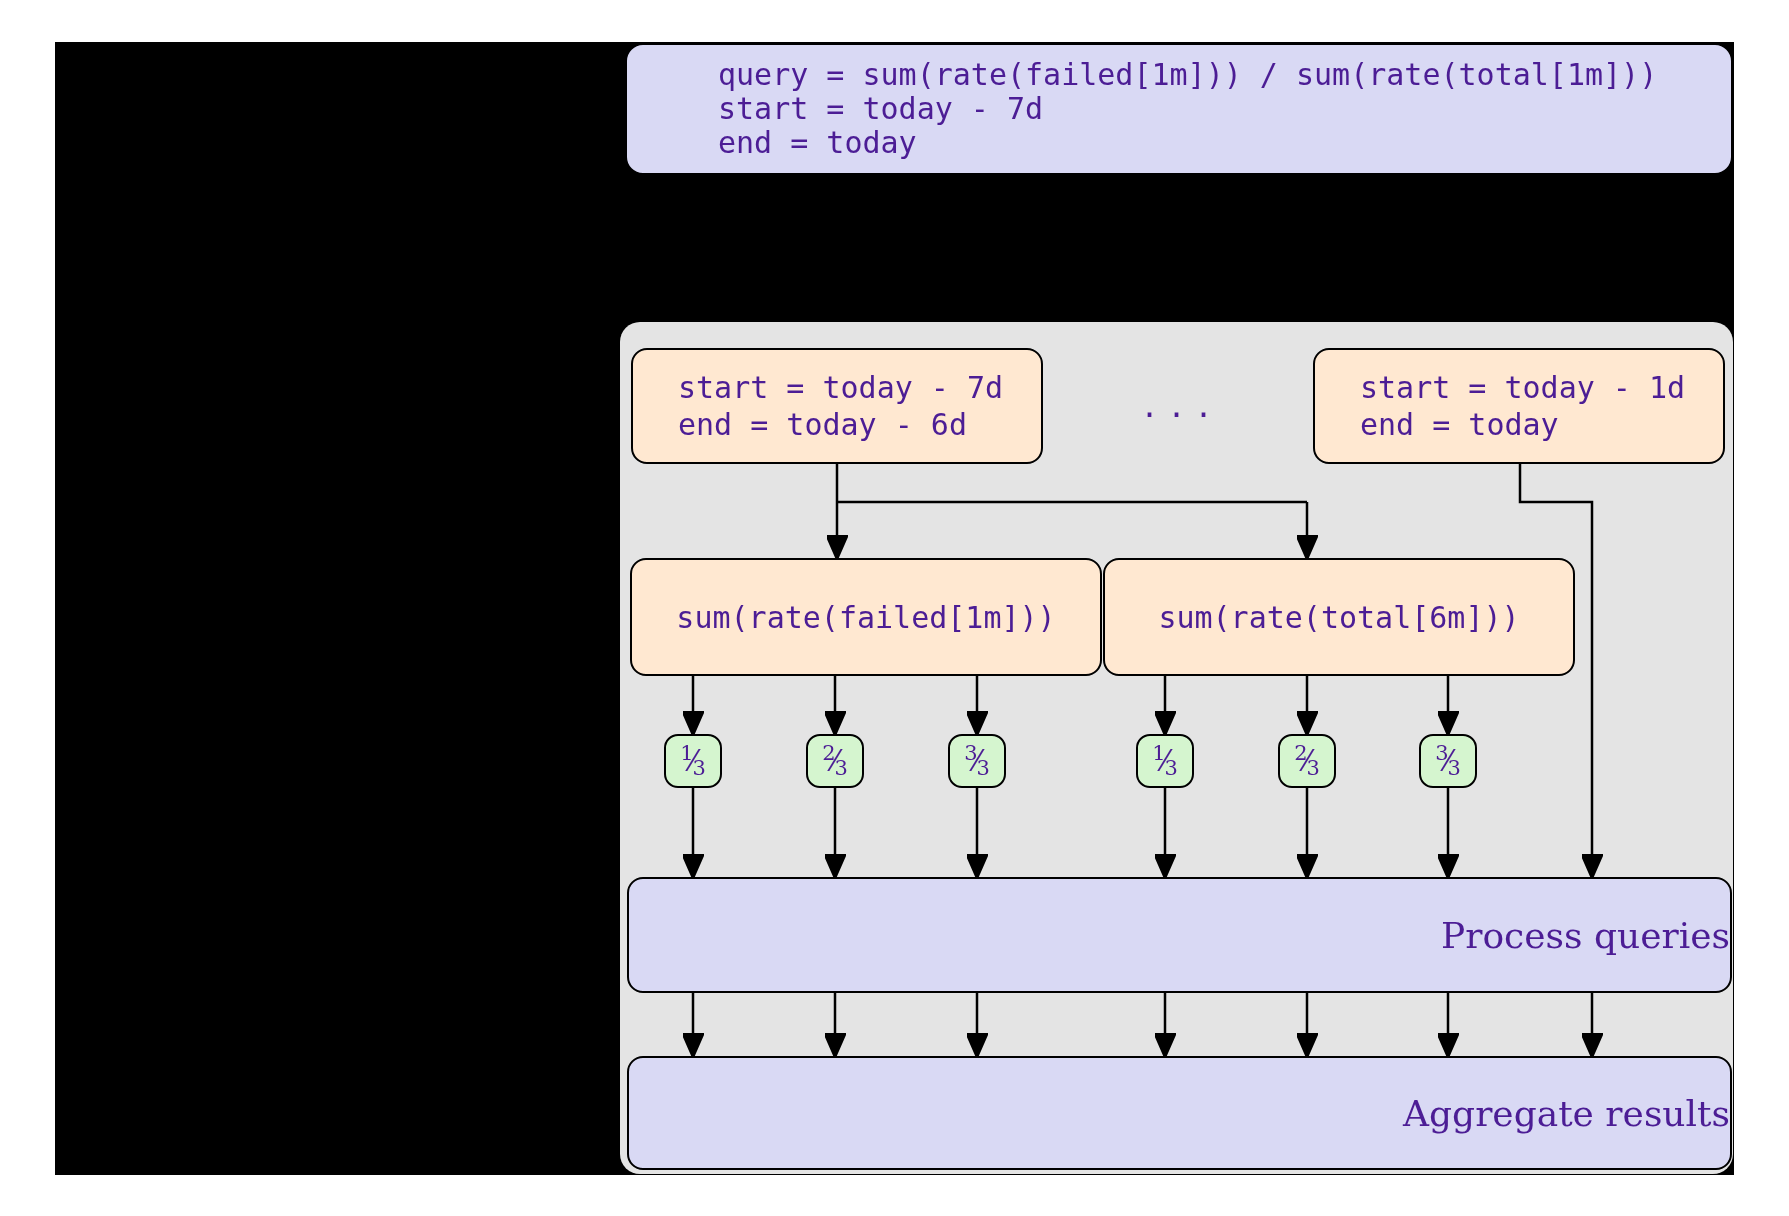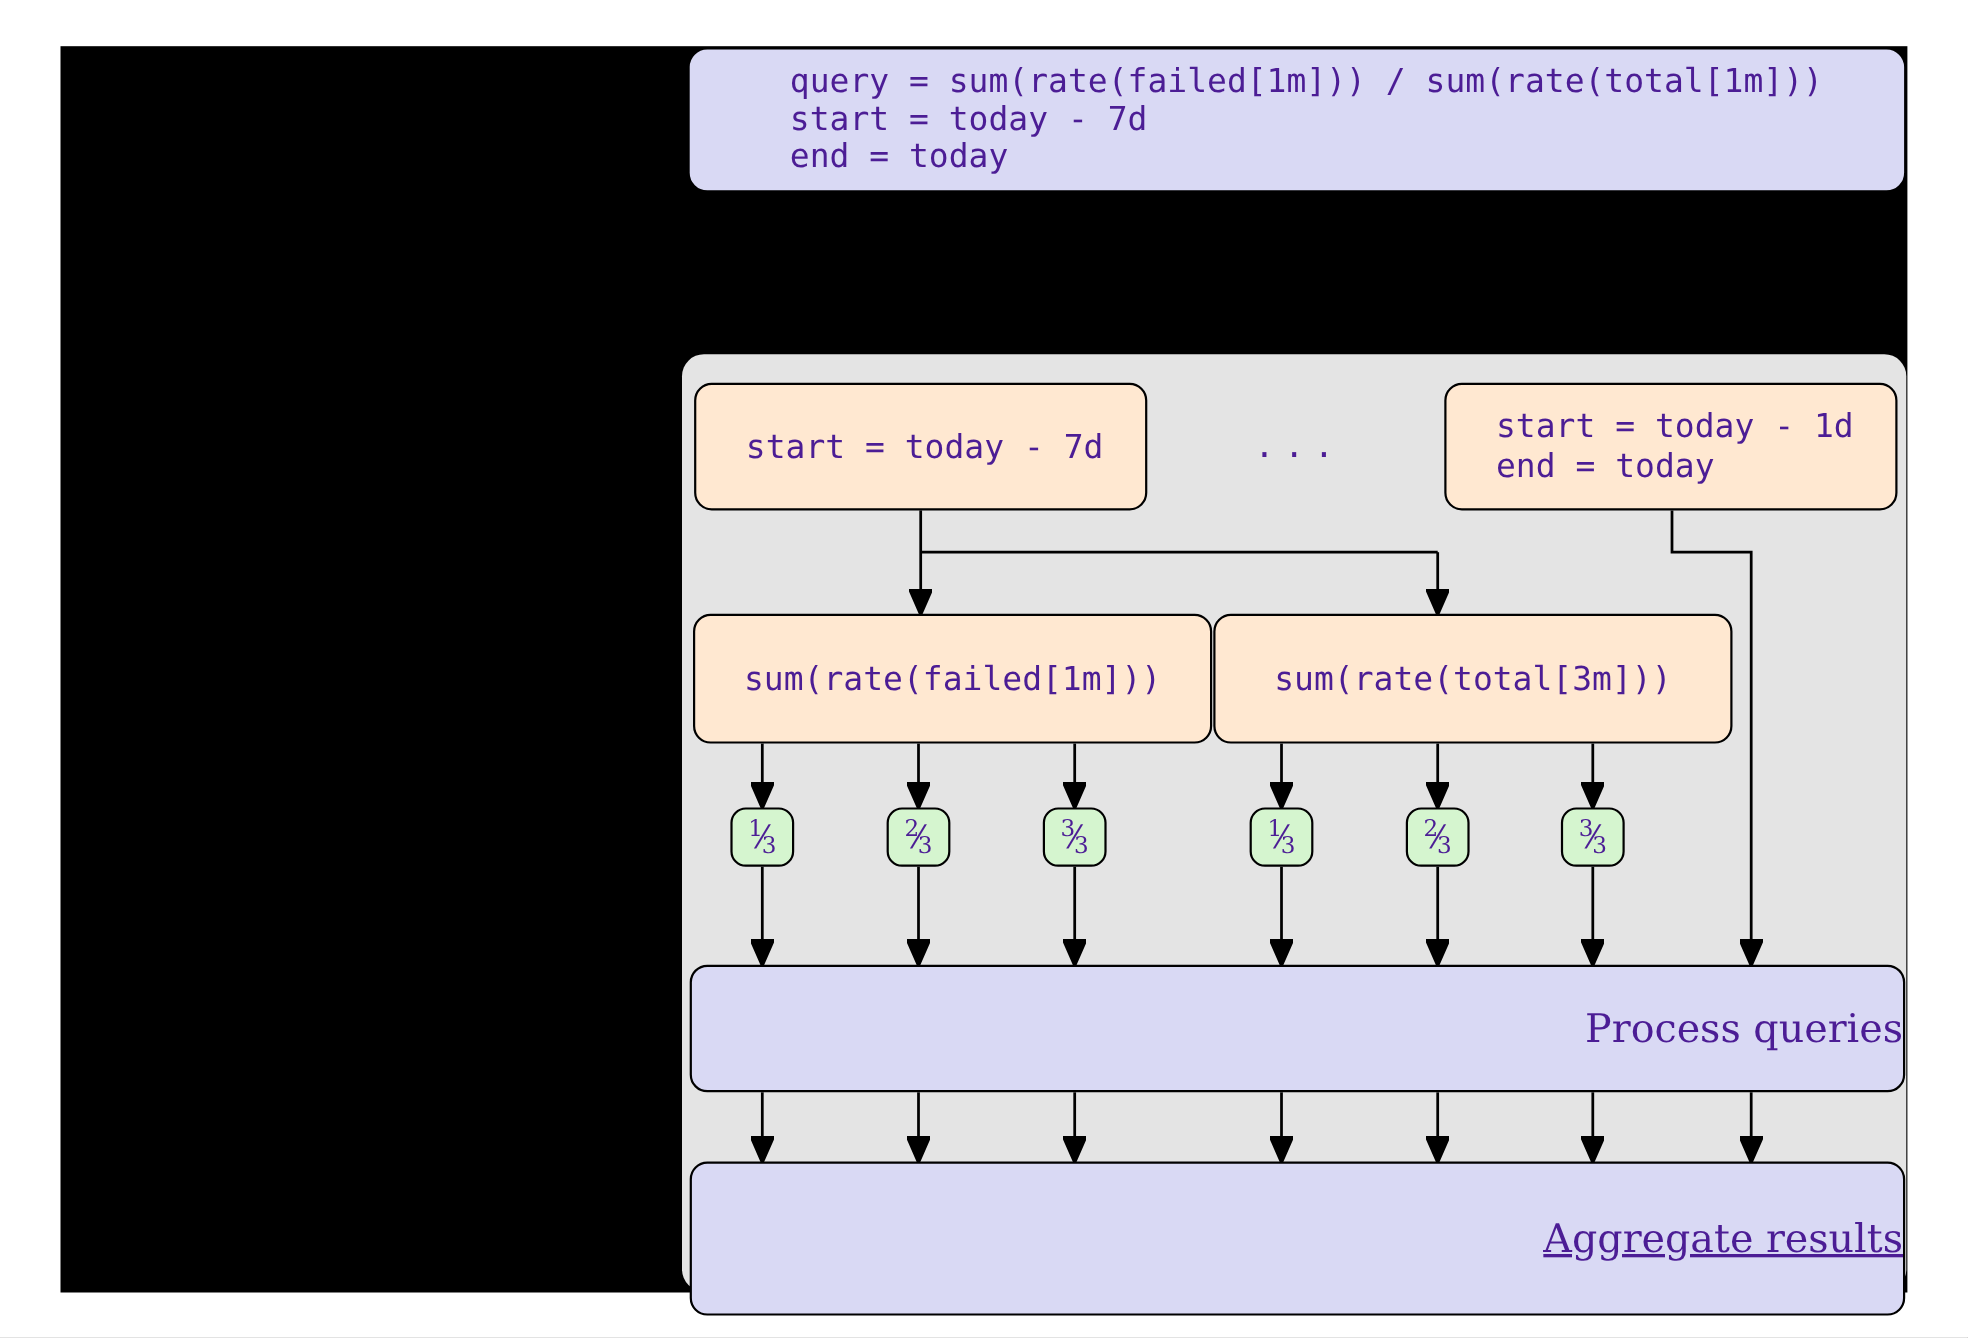--- a/index.html
+++ b/index.html
@@ -62,21 +62,21 @@
   .fslash{font-size:29px;margin:0 -3px;}
   .fden{font-size:21px;top:7px;}
   .shard-1{left:44px;}  .shard-2{left:186px;} .shard-3{left:328px;}
   .shard-4{left:516px;} .shard-5{left:658px;} .shard-6{left:799px;}
   .stage{
     background:var(--c-lavender);border-radius:16px;
     left:7px;width:1105px;align-items:flex-end;
     font-family:"DejaVu Serif","Liberation Serif",serif;font-size:36px;
   }
   .process{top:555px;height:116px;}
-  .aggregate{top:734px;height:140px;text-decoration:underline;}
+  .aggregate{top:734px;height:114px;}
   .arrows{
     position:absolute;left:0;top:0;width:1789px;height:1216px;
     pointer-events:none;
   }
   .arrows path, .arrows line{stroke:var(--c-line);stroke-width:2.5px;fill:none;}
   .arrows .head-shape{fill:var(--c-line);}
 </style>
 </head>
 <body>
 
@@ -87,34 +87,35 @@
   <div class="node query-box">
     <div>query = sum(rate(failed[1m])) / sum(rate(total[1m]))</div>
     <div>start = today - 7d</div>
     <div>end = today</div>
   </div>
 
   <div class="panel">
 
     <div class="node range-box range-1">
       <div>start = today - 7d</div>
+      <div>end = today - 6d</div>
     </div>
 
     <div class="ellipsis">...</div>
 
     <div class="node range-box range-2">
       <div>start = today - 1d</div>
       <div>end = today</div>
     </div>
 
     <div class="node subquery subq-1">
       <div>sum(rate(failed[1m]))</div>
     </div>
     <div class="node subquery subq-2">
-      <div>sum(rate(total[3m]))</div>
+      <div>sum(rate(total[6m]))</div>
     </div>
 
     <div class="node shard shard-1">
       <span class="fnum">1</span>
         <span class="fslash">⁄</span>
         <span class="fden">3</span>
     </div>
     <div class="node shard shard-2">
       <span class="fnum">2</span>
         <span class="fslash">⁄</span>

